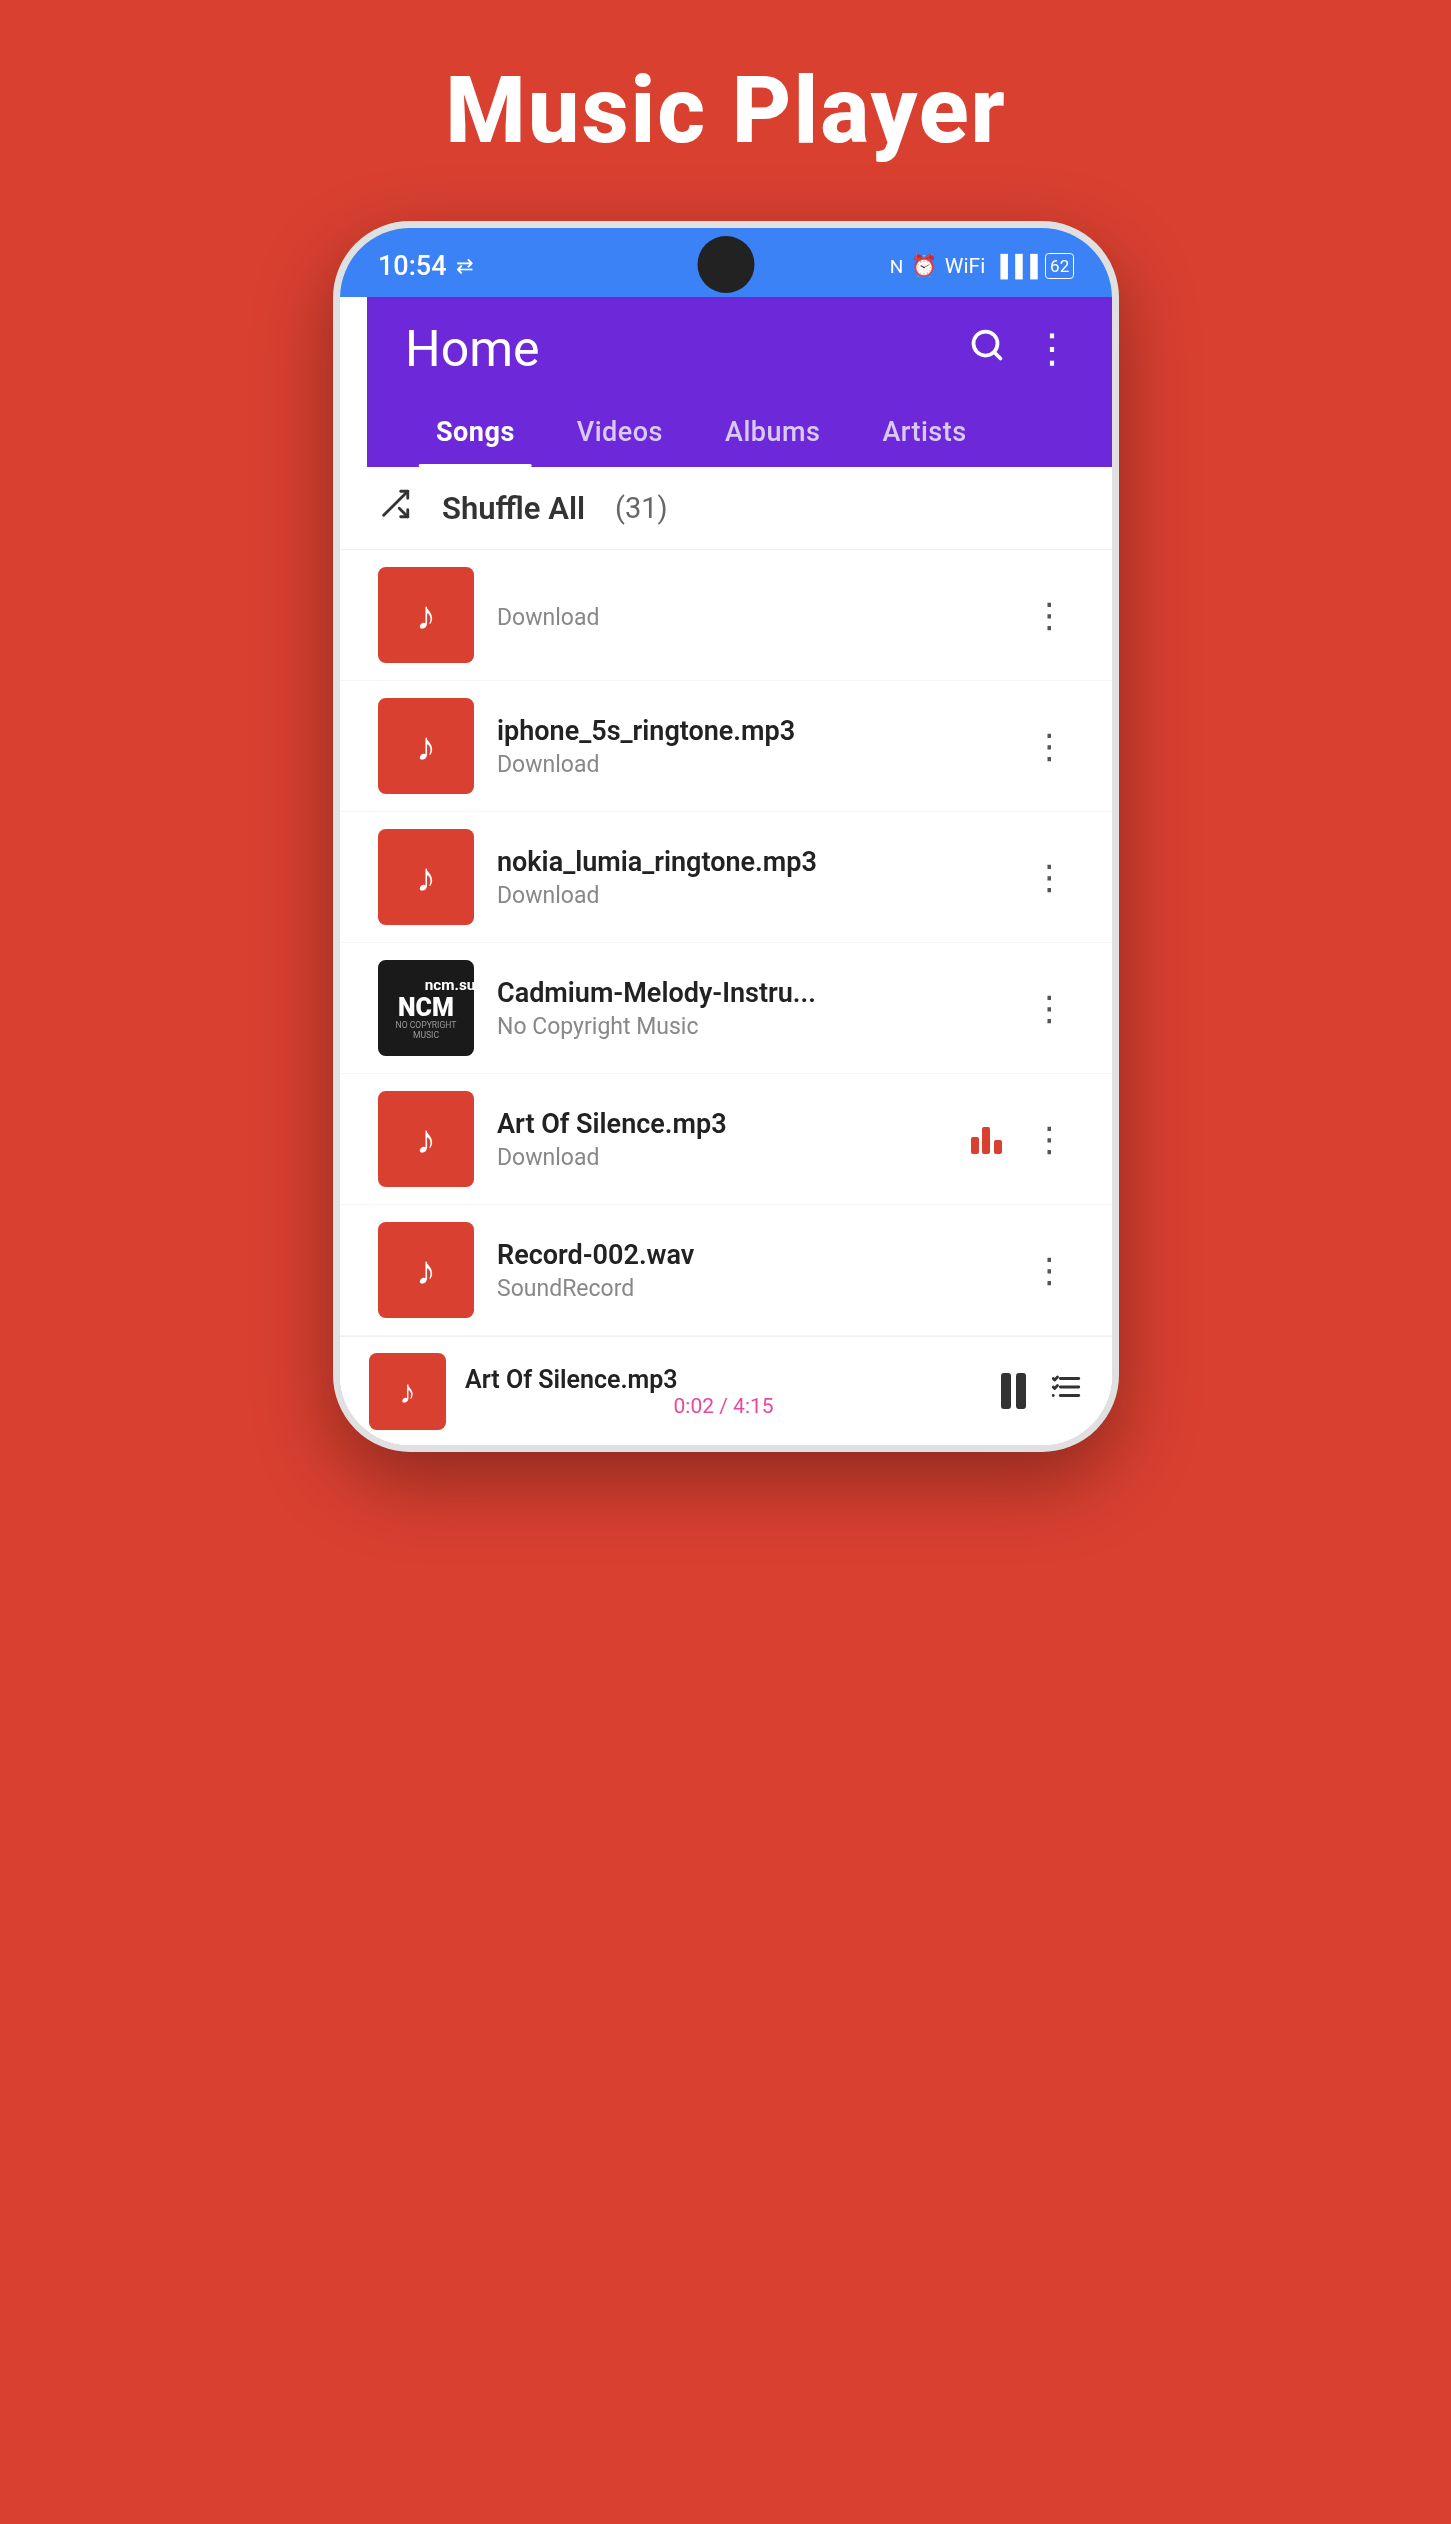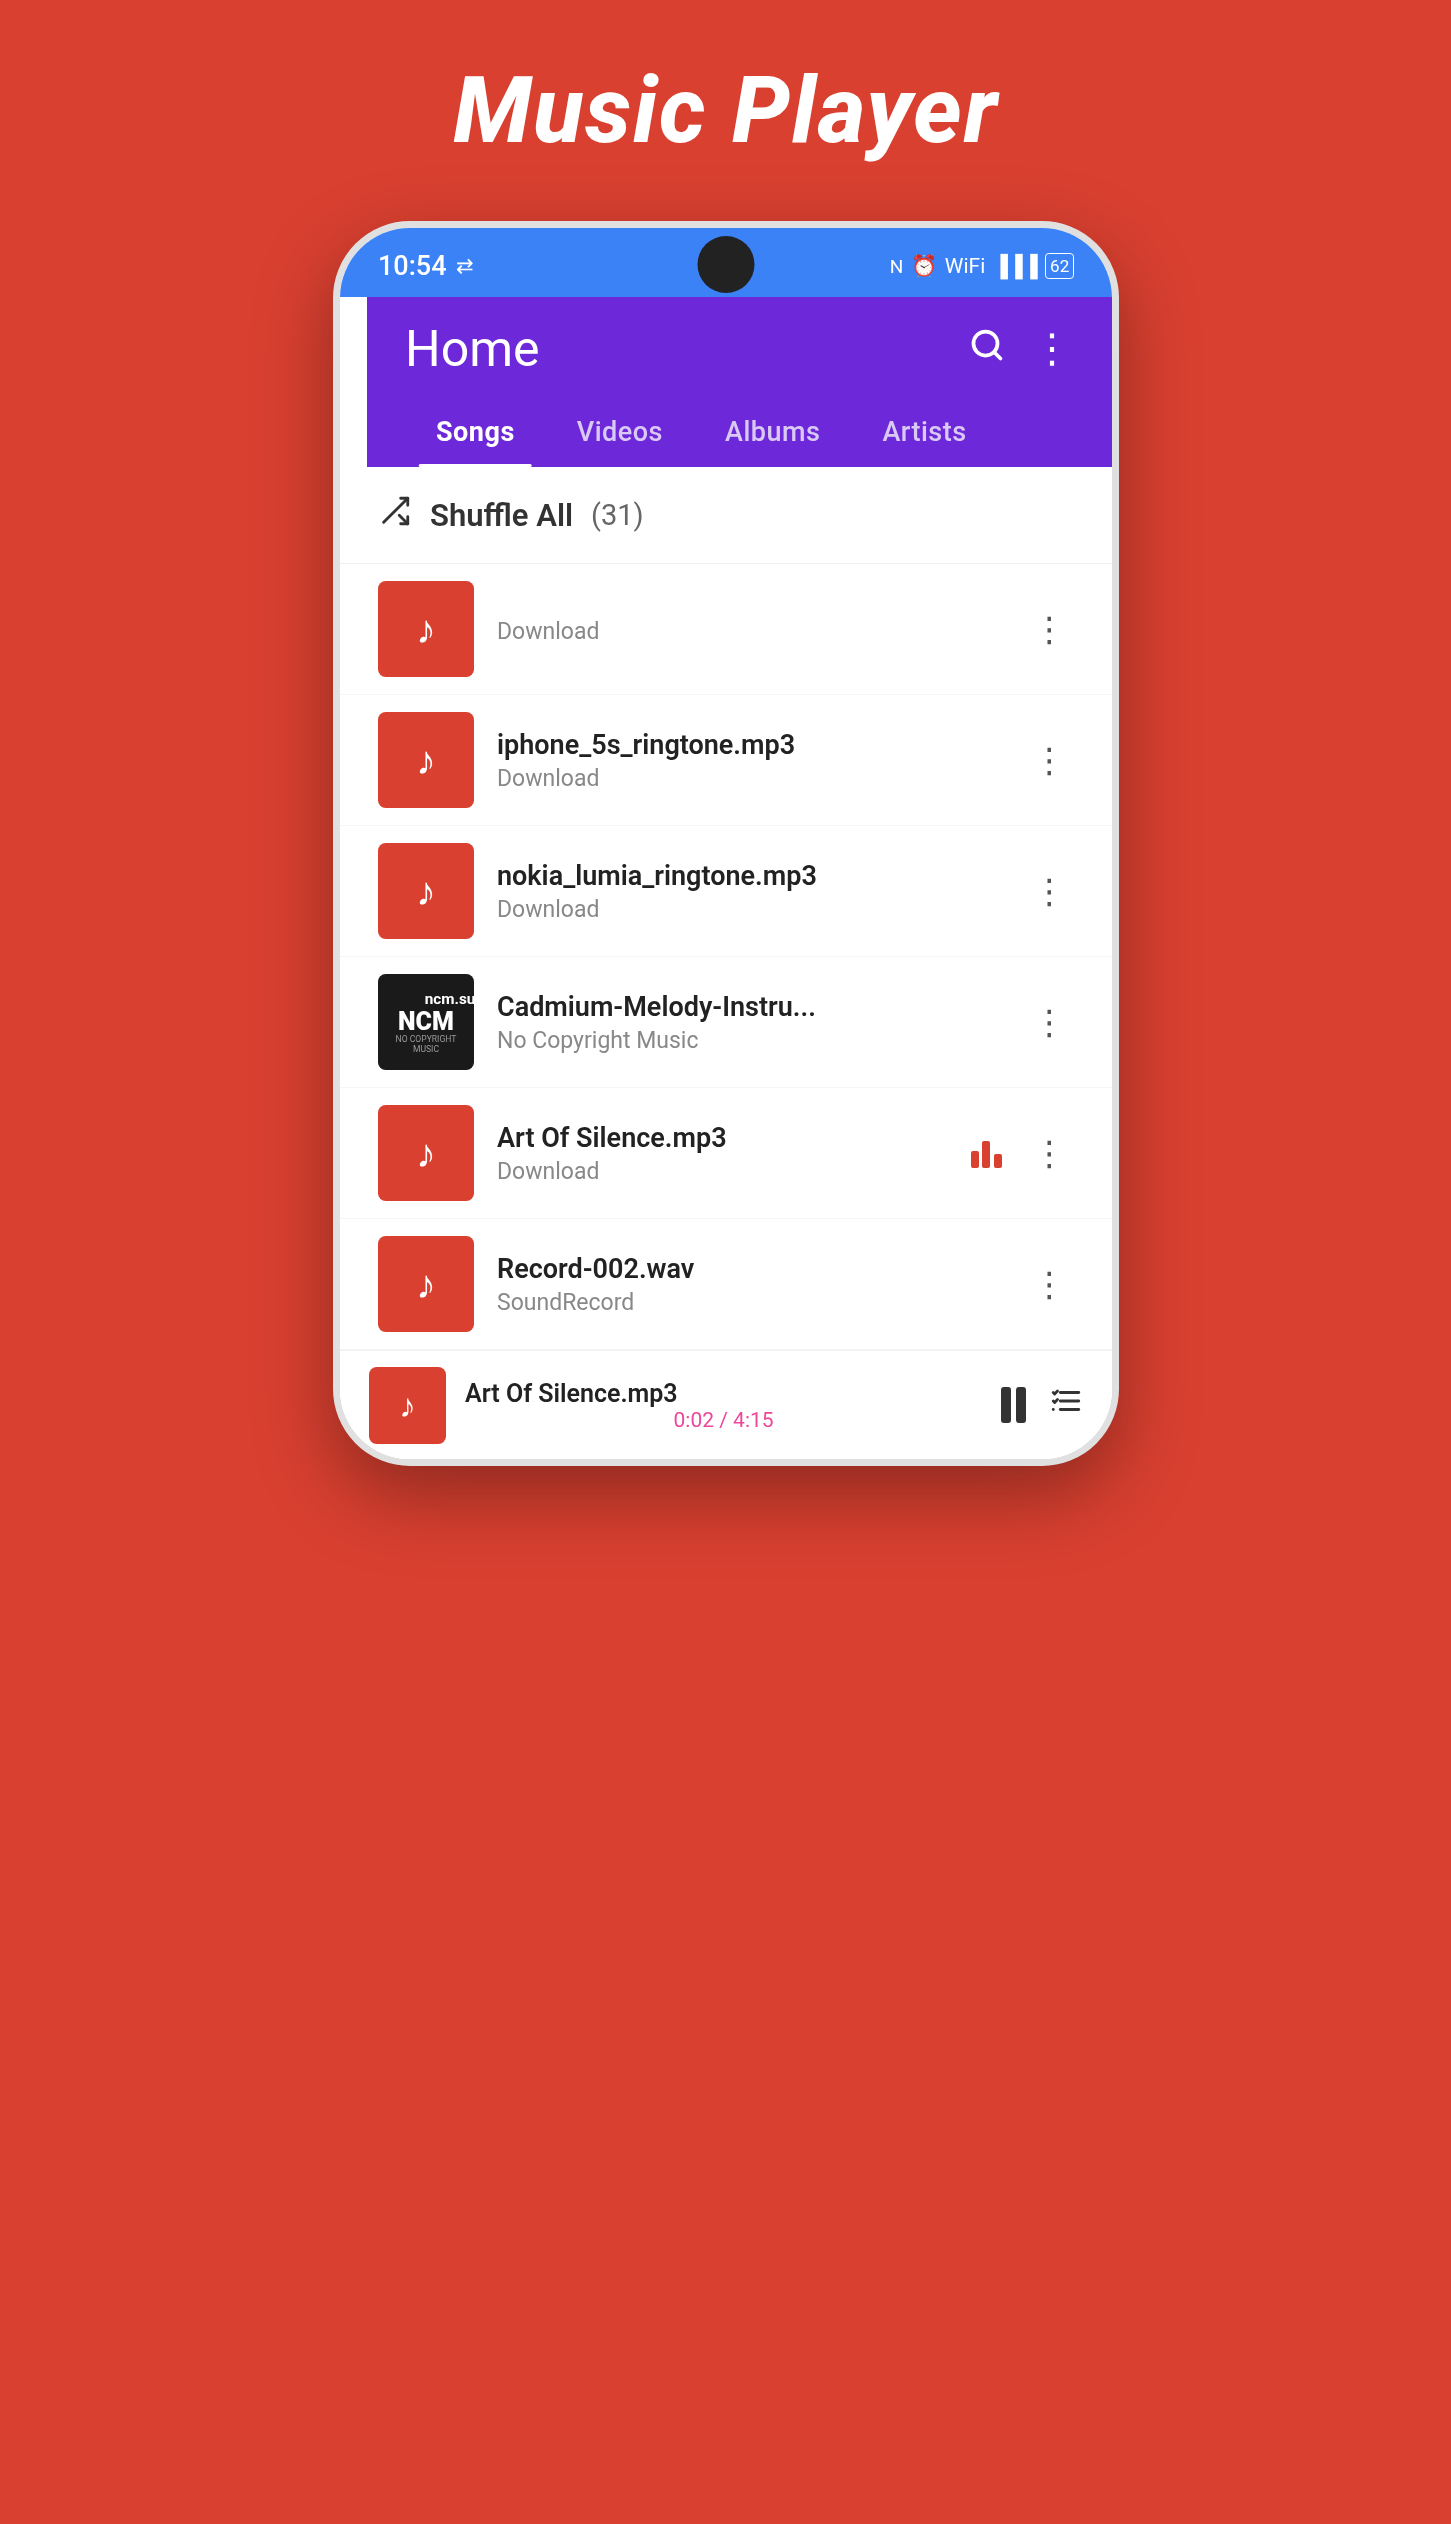--- a/index.html
+++ b/index.html
@@ -13,21 +13,20 @@
       font-family: 'Roboto', Arial, sans-serif;
       padding: 57px 0;
     }
 
     .page-title {
       color: #fff;
       font-size: 92px;
       font-weight: 800;
       margin-bottom: 57px;
       letter-spacing: 1.9px;
-      font-style: italic;
     }
 
     .phone-wrapper {
       width: 786px;
       background: #fff;
       border-radius: 77px;
       box-shadow: 0 29px 77px rgba(0,0,0,0.35);
       overflow: hidden;
       border: 7.7px solid #e0e0e0;
       position: relative;
@@ -139,22 +138,22 @@
     
     .content {
       background: #fff;
       padding: 0;
     }
 
     
     .shuffle-row {
       display: flex;
       align-items: center;
-      gap: 18px;
-      padding: 27px 38px;
+      gap: 30px;
+      padding: 20px 38px;
       border-bottom: 1px solid #f0f0f0;
     }
     .shuffle-icon {
       font-size: 34px;
       color: #333;
     }
     .shuffle-text {
       font-size: 31px;
       font-weight: 600;
       color: #333;

